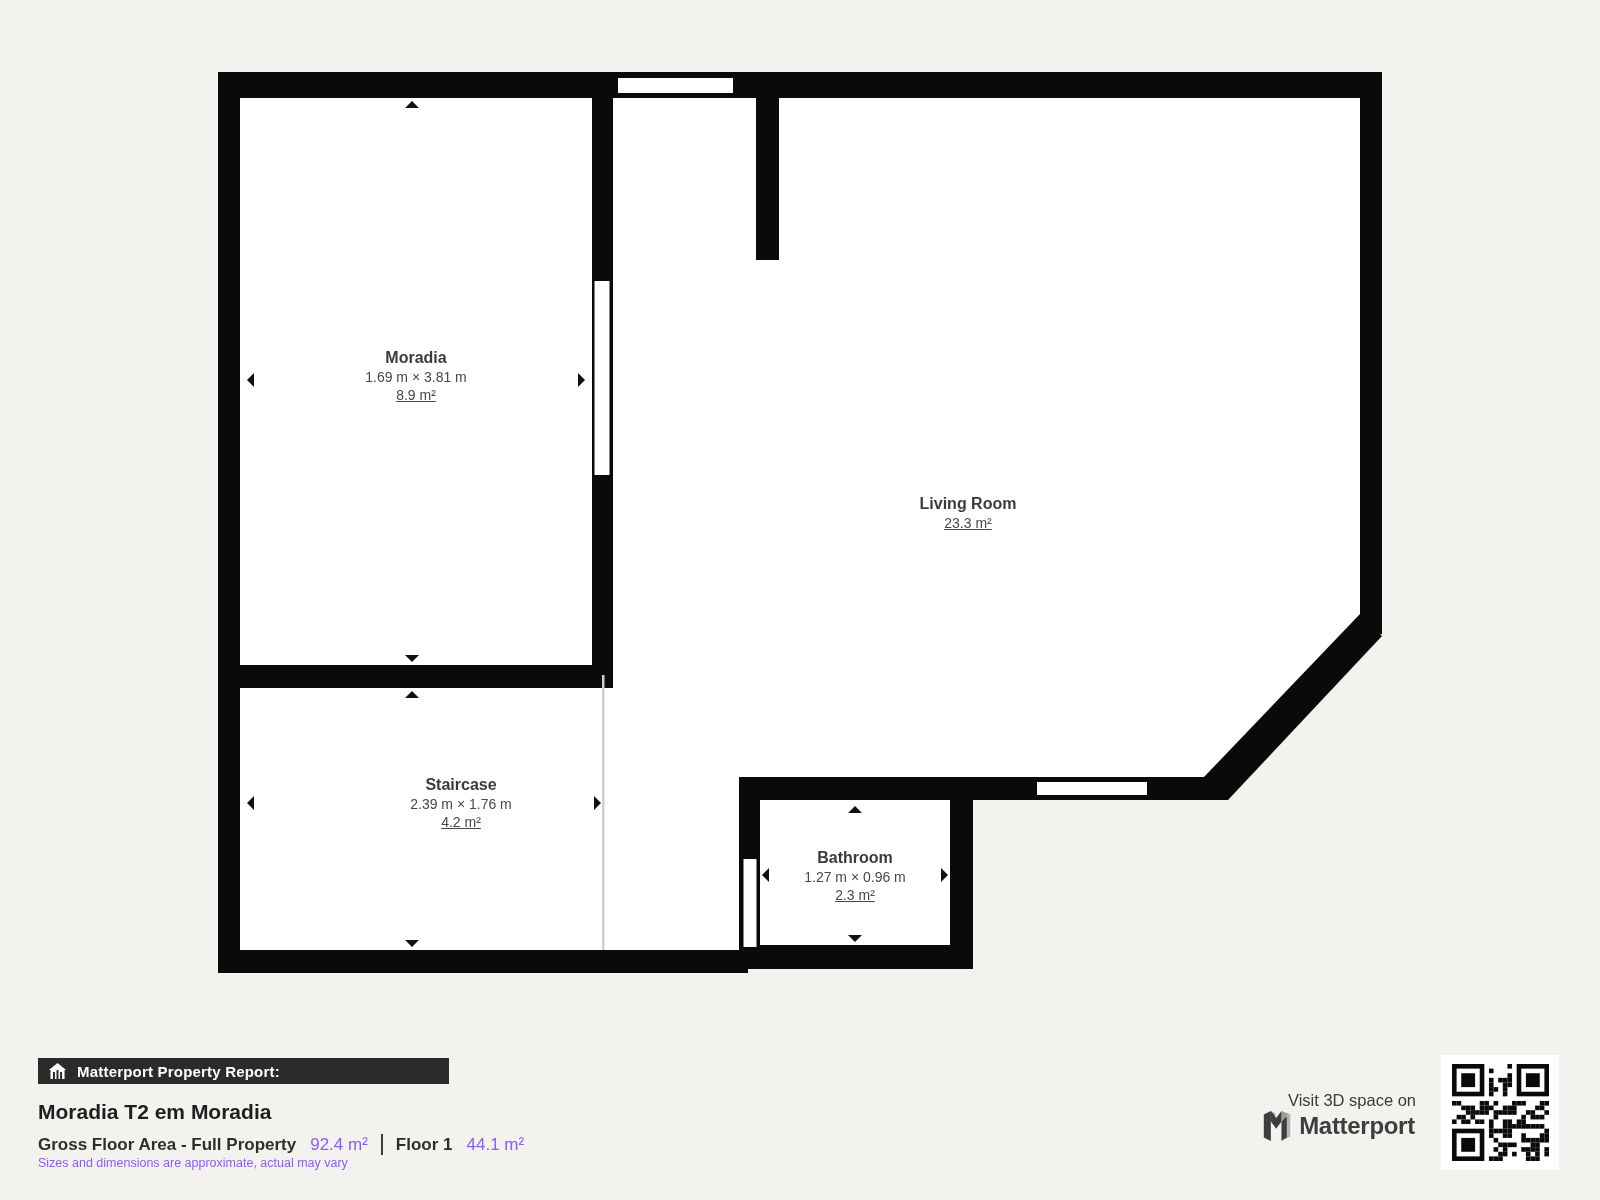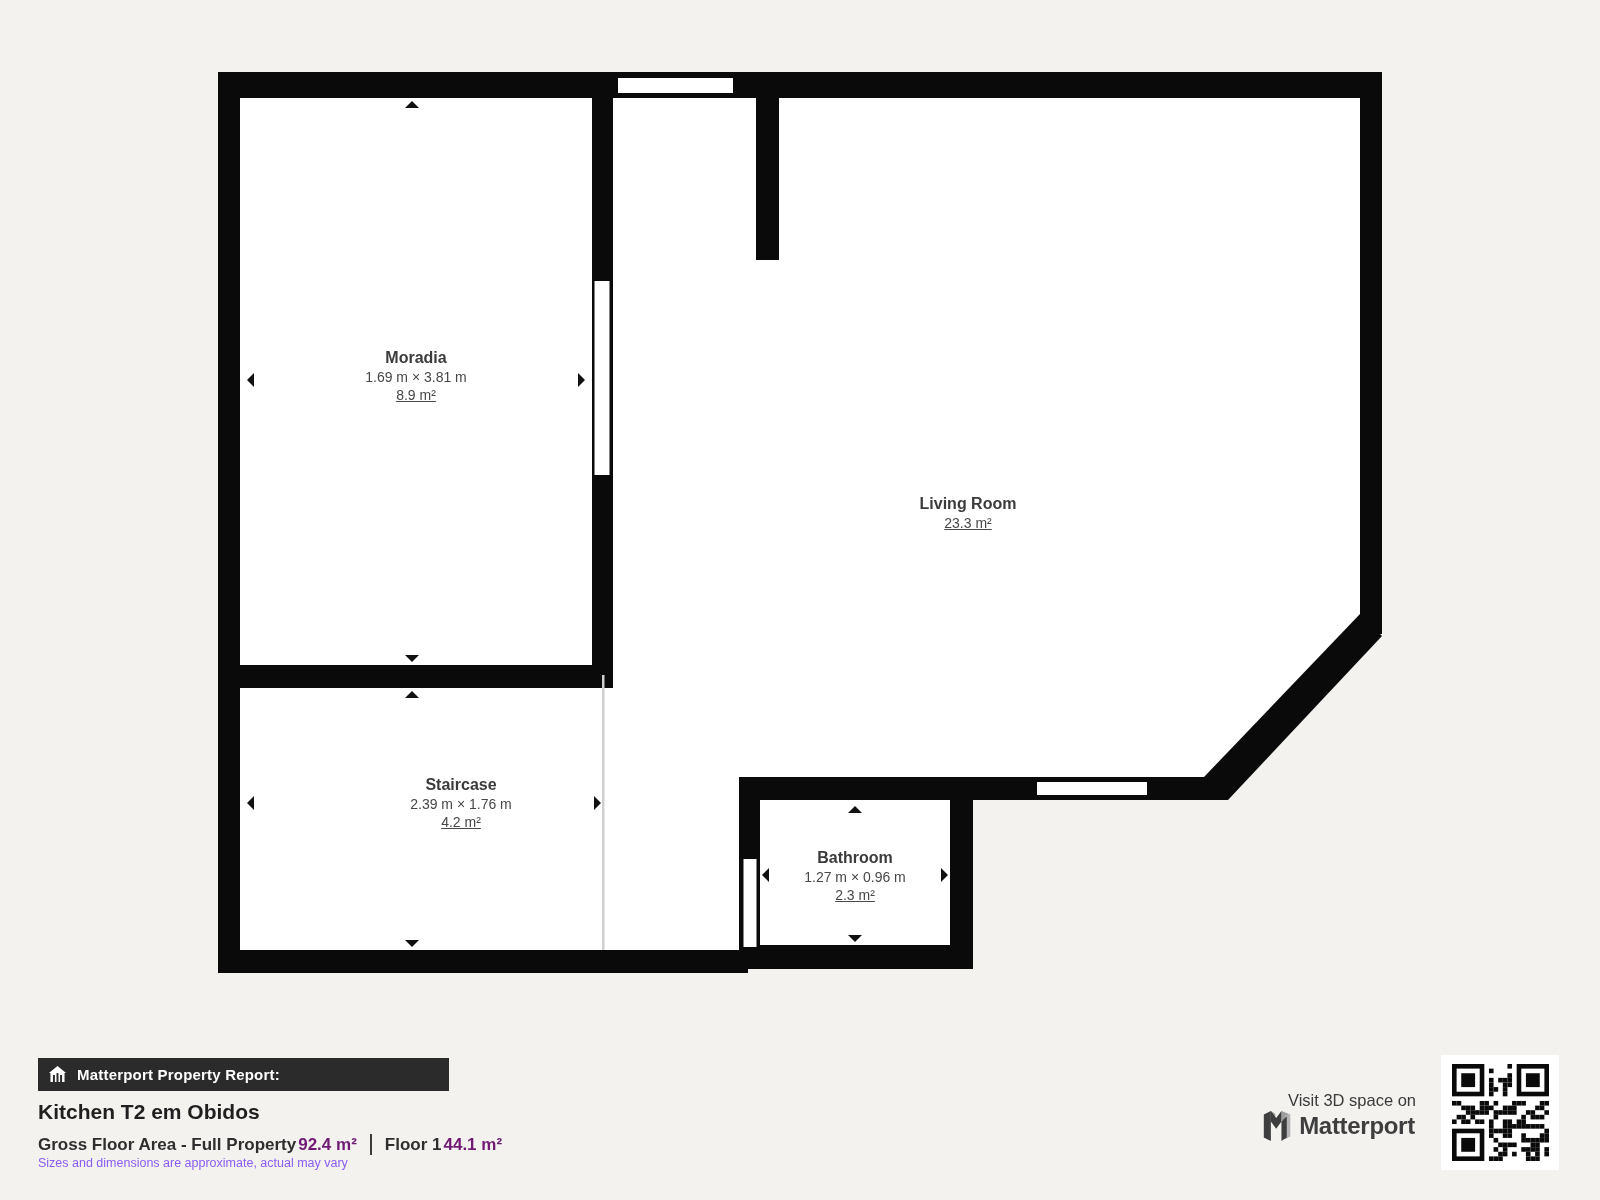--- a/index.html
+++ b/index.html
@@ -14,28 +14,28 @@
 
   
   .room-label{position:absolute;transform:translateX(-50%);text-align:center;white-space:nowrap;}
   .room-name{font-weight:700;font-size:16px;line-height:20px;color:#3b3b3b;}
   .room-dims{font-size:14px;line-height:18px;color:#474747;}
   .room-dims:empty{display:none;}
   .room-area{font-size:14px;line-height:18px;color:#474747;text-decoration:underline;}
 
   
   .report-bar{
-    position:absolute;left:38px;top:1058px;width:401px;height:33px;
+    position:absolute;left:38px;top:1058px;width:401px;height:26px;
     background:#2b2b2b;display:flex;align-items:center;padding-left:10px;
   }
   .report-bar-text{font-weight:700;font-size:15px;color:#ffffff;margin-left:10px;letter-spacing:.2px;}
   .report-title{position:absolute;left:38px;top:1100px;font-weight:700;font-size:21px;color:#1f1f1f;}
   .report-stats{position:absolute;left:38px;top:1134px;display:flex;align-items:center;font-size:17px;}
   .stat-label{font-weight:700;color:#2e2e2e;}
-  .stat-value{font-weight:700;color:#701a75;margin-left:2px;}
+  .stat-value{font-weight:400;color:#8b5cf6;margin-left:14px;}
   .stat-divider{width:2px;height:21px;background:#3c3c3c;margin:0 13px;}
   .report-disclaimer{position:absolute;left:38px;top:1156px;font-size:12.5px;color:#8b5cf6;}
 
   
   .visit-text{position:absolute;left:1352px;top:1091px;transform:translateX(-50%);
     font-size:16.5px;color:#3a3a3a;white-space:nowrap;}
   .logo-row{position:absolute;left:1338px;top:1110px;transform:translateX(-50%);
     display:flex;align-items:center;}
   .logo-word{font-weight:700;font-size:24px;color:#3e3e3e;letter-spacing:-.3px;margin-left:8px;}
   .qr-box{position:absolute;left:1441px;top:1055px;width:118px;height:115px;background:#ffffff;
@@ -125,21 +125,21 @@
   <div class="report-bar">
     <svg width="19" height="19" viewBox="0 0 20 20">
       <path d="M10 1 L19 8.5 L17.4 8.5 L17.4 18 L2.6 18 L2.6 8.5 L1 8.5 Z" fill="#ffffff"></path>
       <rect x="5.2" y="10.5" width="2.1" height="7.5" fill="#2b2b2b"></rect>
       <rect x="8.95" y="8.5" width="2.1" height="9.5" fill="#2b2b2b"></rect>
       <rect x="12.7" y="10.5" width="2.1" height="7.5" fill="#2b2b2b"></rect>
     </svg>
     <span class="report-bar-text">Matterport Property Report:</span>
   </div>
 
-  <div class="report-title">Kitchen T2 em Obidos</div>
+  <div class="report-title">Moradia T2 em Moradia</div>
 
   <div class="report-stats">
     <span class="stat-label">Gross Floor Area - Full Property</span>
     <span class="stat-value">92.4 m²</span>
     <span class="stat-divider"></span>
     <span class="stat-label">Floor 1</span>
     <span class="stat-value">44.1 m²</span>
   </div>
 
   <div class="report-disclaimer">Sizes and dimensions are approximate, actual may vary</div>

